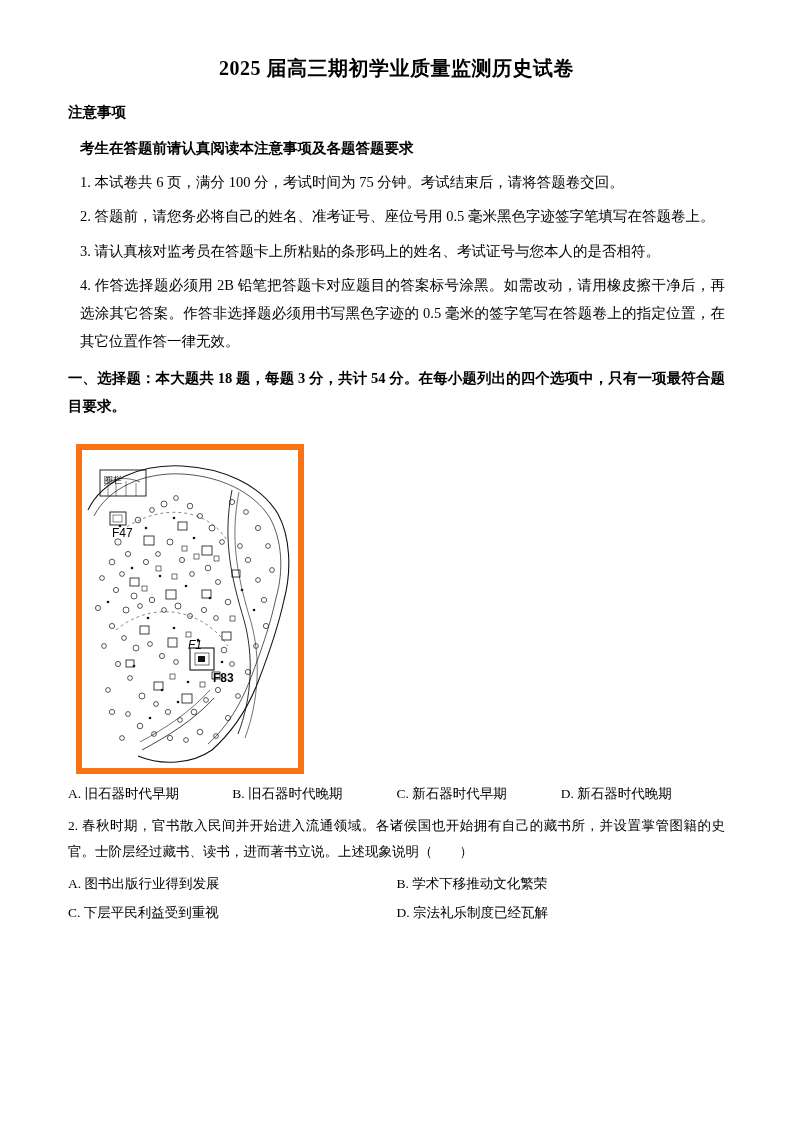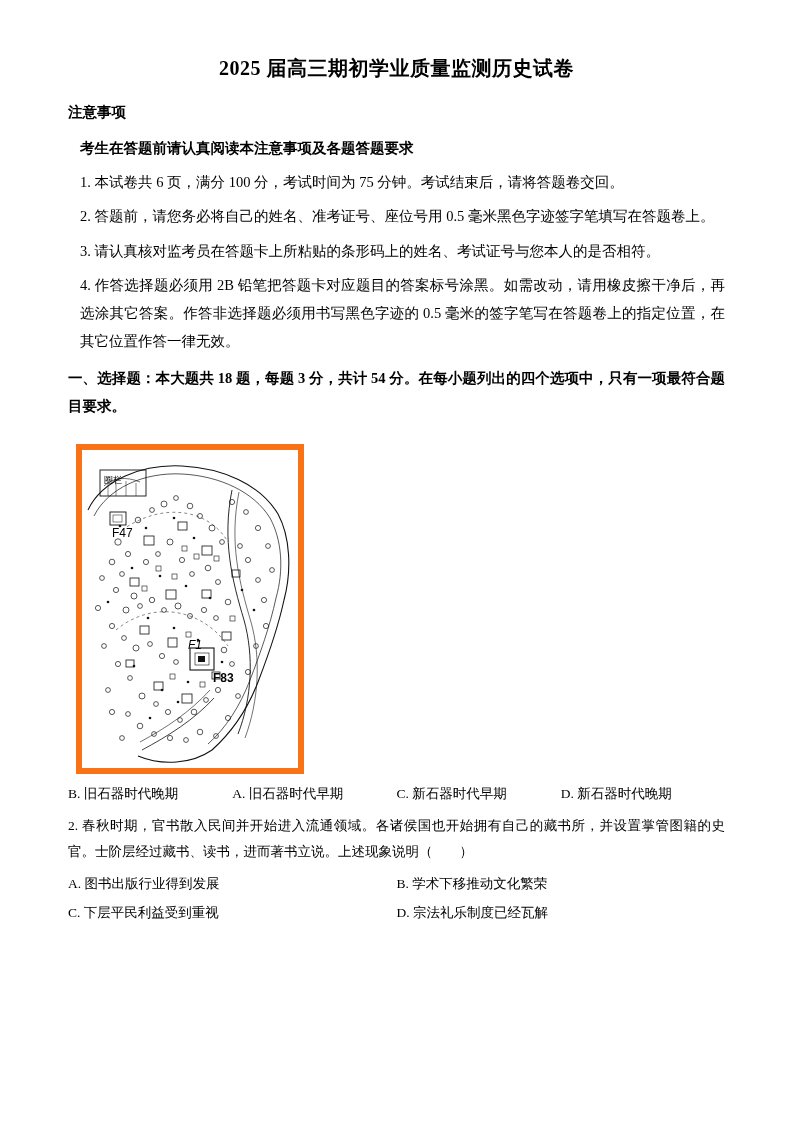--- a/index.html
+++ b/index.html
@@ -263,22 +263,22 @@
         <path d="M34 180 C 70 150, 120 158, 146 196" fill="none" stroke="#111" stroke-width="0.5" stroke-dasharray="3,3"></path>
       </svg>
       <span class="fig-label" style="left:22px; top:24px; font-size:9px;">圈栏</span>
       <span class="fig-label" style="left:30px; top:76px;">F47</span>
       <span class="fig-label" style="left:106px; top:188px;font-style:italic;">F1</span>
       <span class="fig-label" style="left:131px; top:221px;font-weight:bold;">F83</span>
     </div>
   </div>
 
   <div class="opt-row opt-4">
+    <span class="opt">A. 旧石器时代早期</span>
     <span class="opt">B. 旧石器时代晚期</span>
-    <span class="opt">A. 旧石器时代早期</span>
     <span class="opt">C. 新石器时代早期</span>
     <span class="opt">D. 新石器时代晚期</span>
   </div>
 
   <div class="q-stem">2. 春秋时期，官书散入民间并开始进入流通领域。各诸侯国也开始拥有自己的藏书所，并设置掌管图籍的史官。士阶层经过藏书、读书，进而著书立说。上述现象说明（　　）</div>
 
   <div class="opt-row opt-2">
     <span class="opt">A. 图书出版行业得到发展</span>
     <span class="opt">B. 学术下移推动文化繁荣</span>
   </div>

